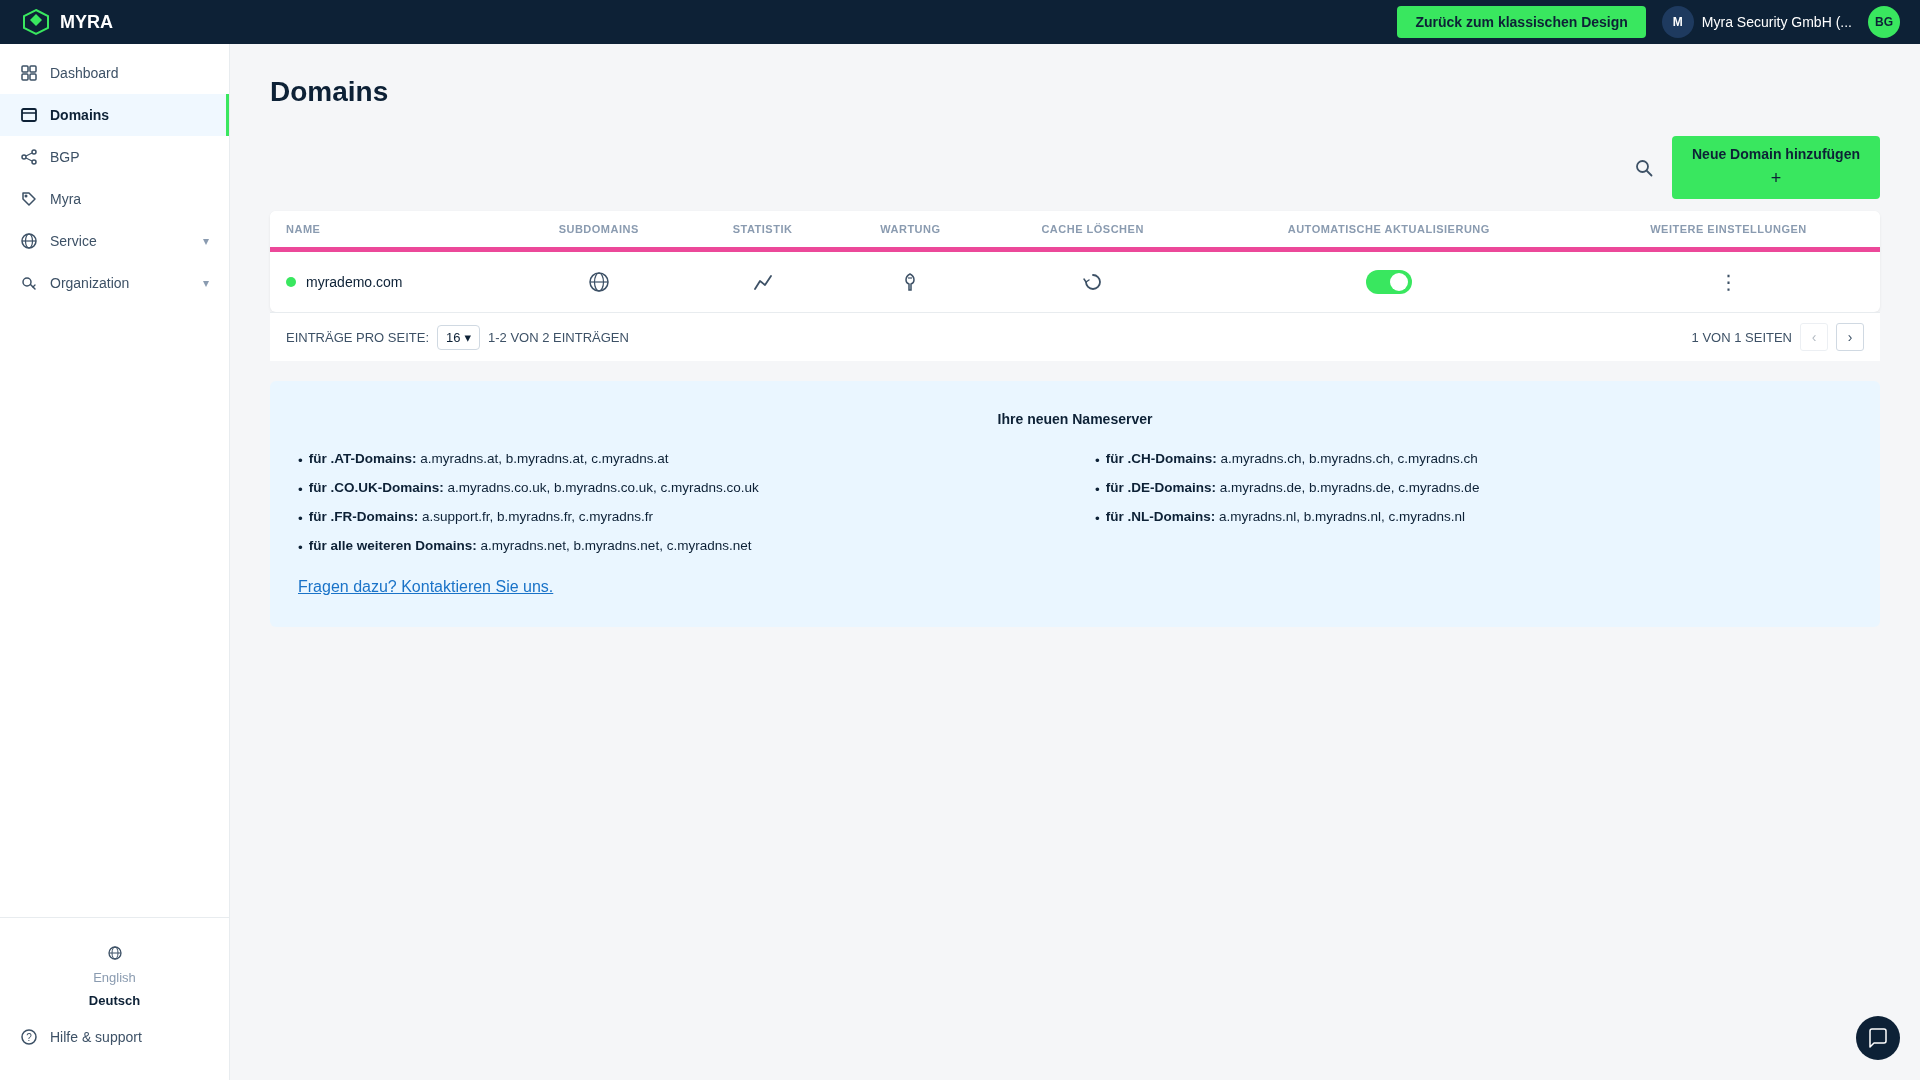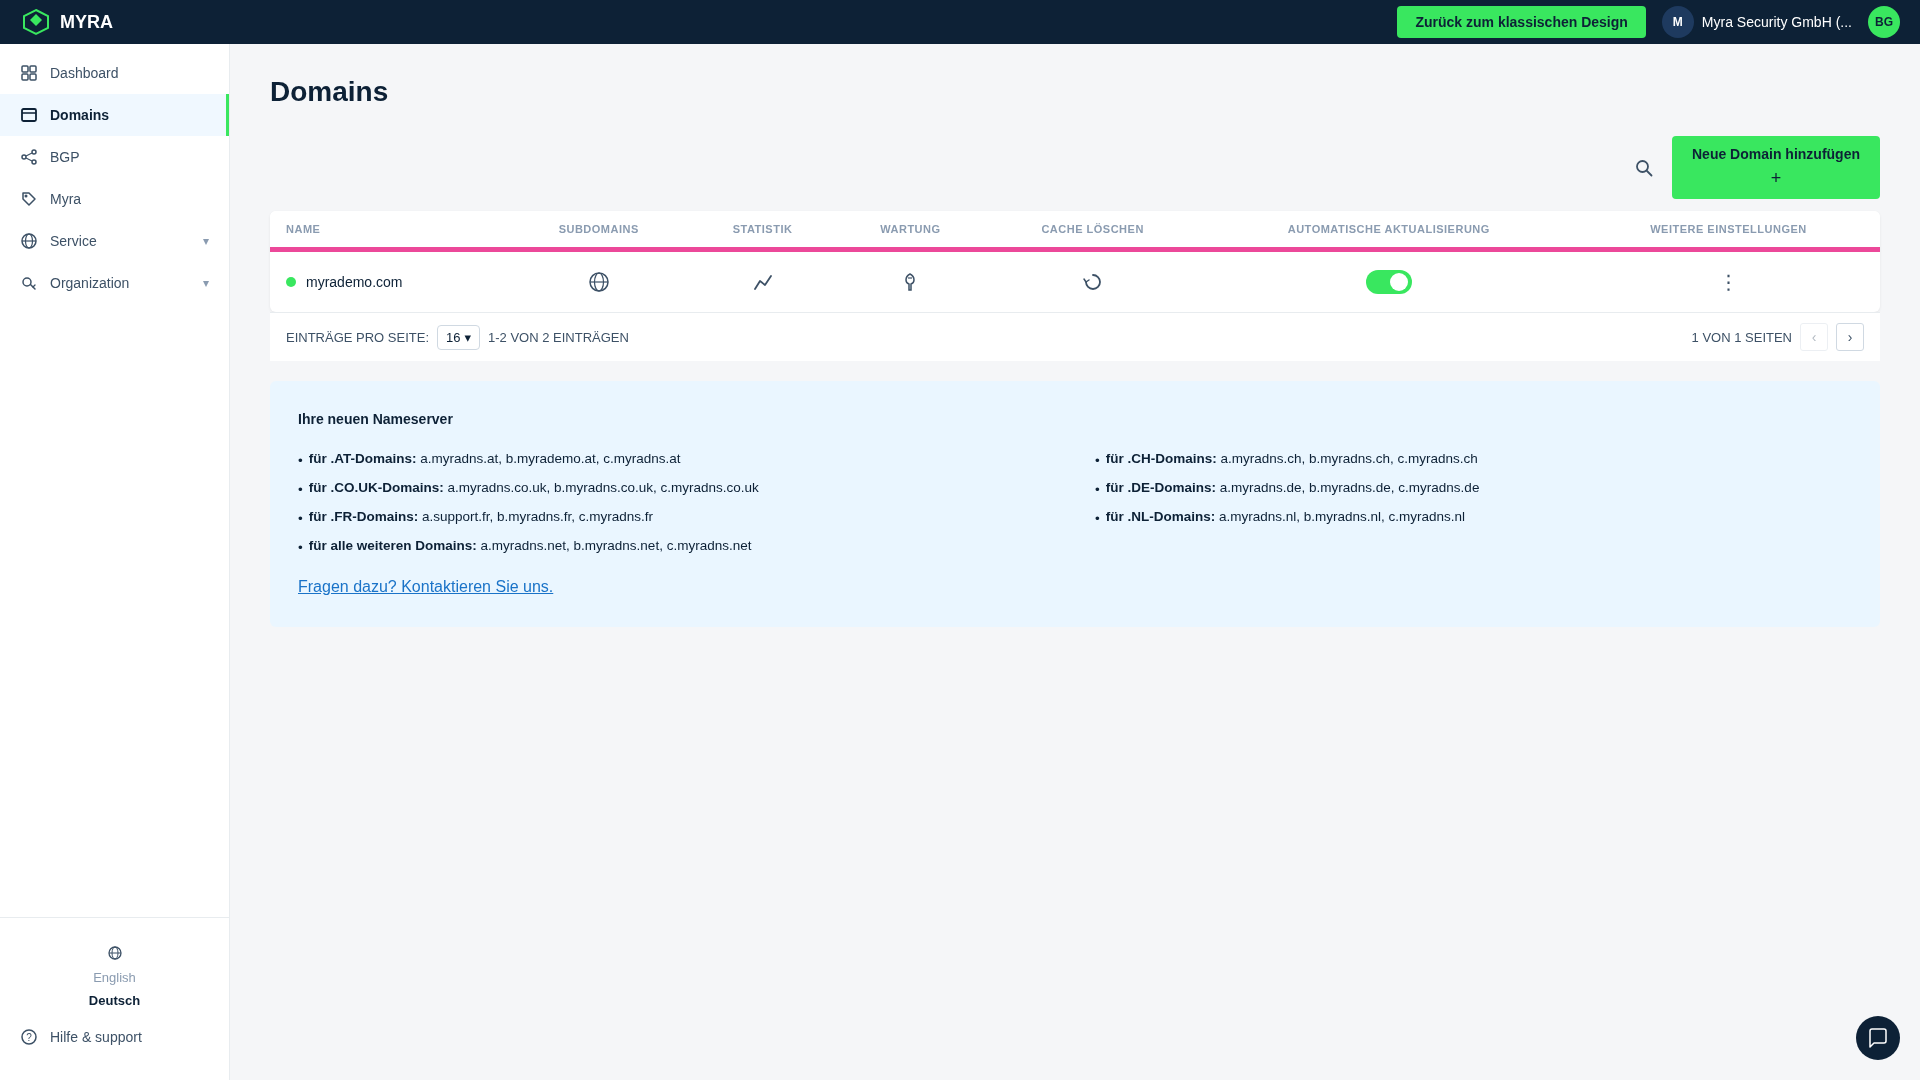--- a/index.html
+++ b/index.html
@@ -336,20 +336,21 @@
       padding: 24px 28px;
       font-size: 13.5px;
       color: #0d2136;
       line-height: 2;
     }
     .nameserver-box h4 {
       font-size: 14px;
       font-weight: 600;
       margin-bottom: 12px;
       color: #0d2136;
+      text-align: center;
     }
     .nameserver-grid {
       display: grid;
       grid-template-columns: 1fr 1fr;
       gap: 0 40px;
     }
     .ns-item { display: flex; align-items: flex-start; gap: 6px; }
     .ns-bullet { margin-top: 2px; color: #0d2136; }
     .contact-link {
       color: #1a73c8;
@@ -592,21 +593,21 @@
         <button class="nav-btn">›</button>
       </div>
     </div>
 
     <div class="nameserver-box">
       <h4>Ihre neuen Nameserver</h4>
       <div class="nameserver-grid">
         <div>
           <div class="ns-item">
             <span class="ns-bullet">•</span>
-            <span><strong>für .AT-Domains:</strong> <span>a.myradns.at, b.myrademo.at, c.myradns.at</span></span>
+            <span><strong>für .AT-Domains:</strong> <span>a.myradns.at, b.myradns.at, c.myradns.at</span></span>
           </div>
           <div class="ns-item">
             <span class="ns-bullet">•</span>
             <span><strong>für .CO.UK-Domains:</strong> <span>a.myradns.co.uk, b.myradns.co.uk, c.myradns.co.uk</span></span>
           </div>
           <div class="ns-item">
             <span class="ns-bullet">•</span>
             <span><strong>für .FR-Domains:</strong> <span>a.support.fr, b.myradns.fr, c.myradns.fr</span></span>
           </div>
           <div class="ns-item">

